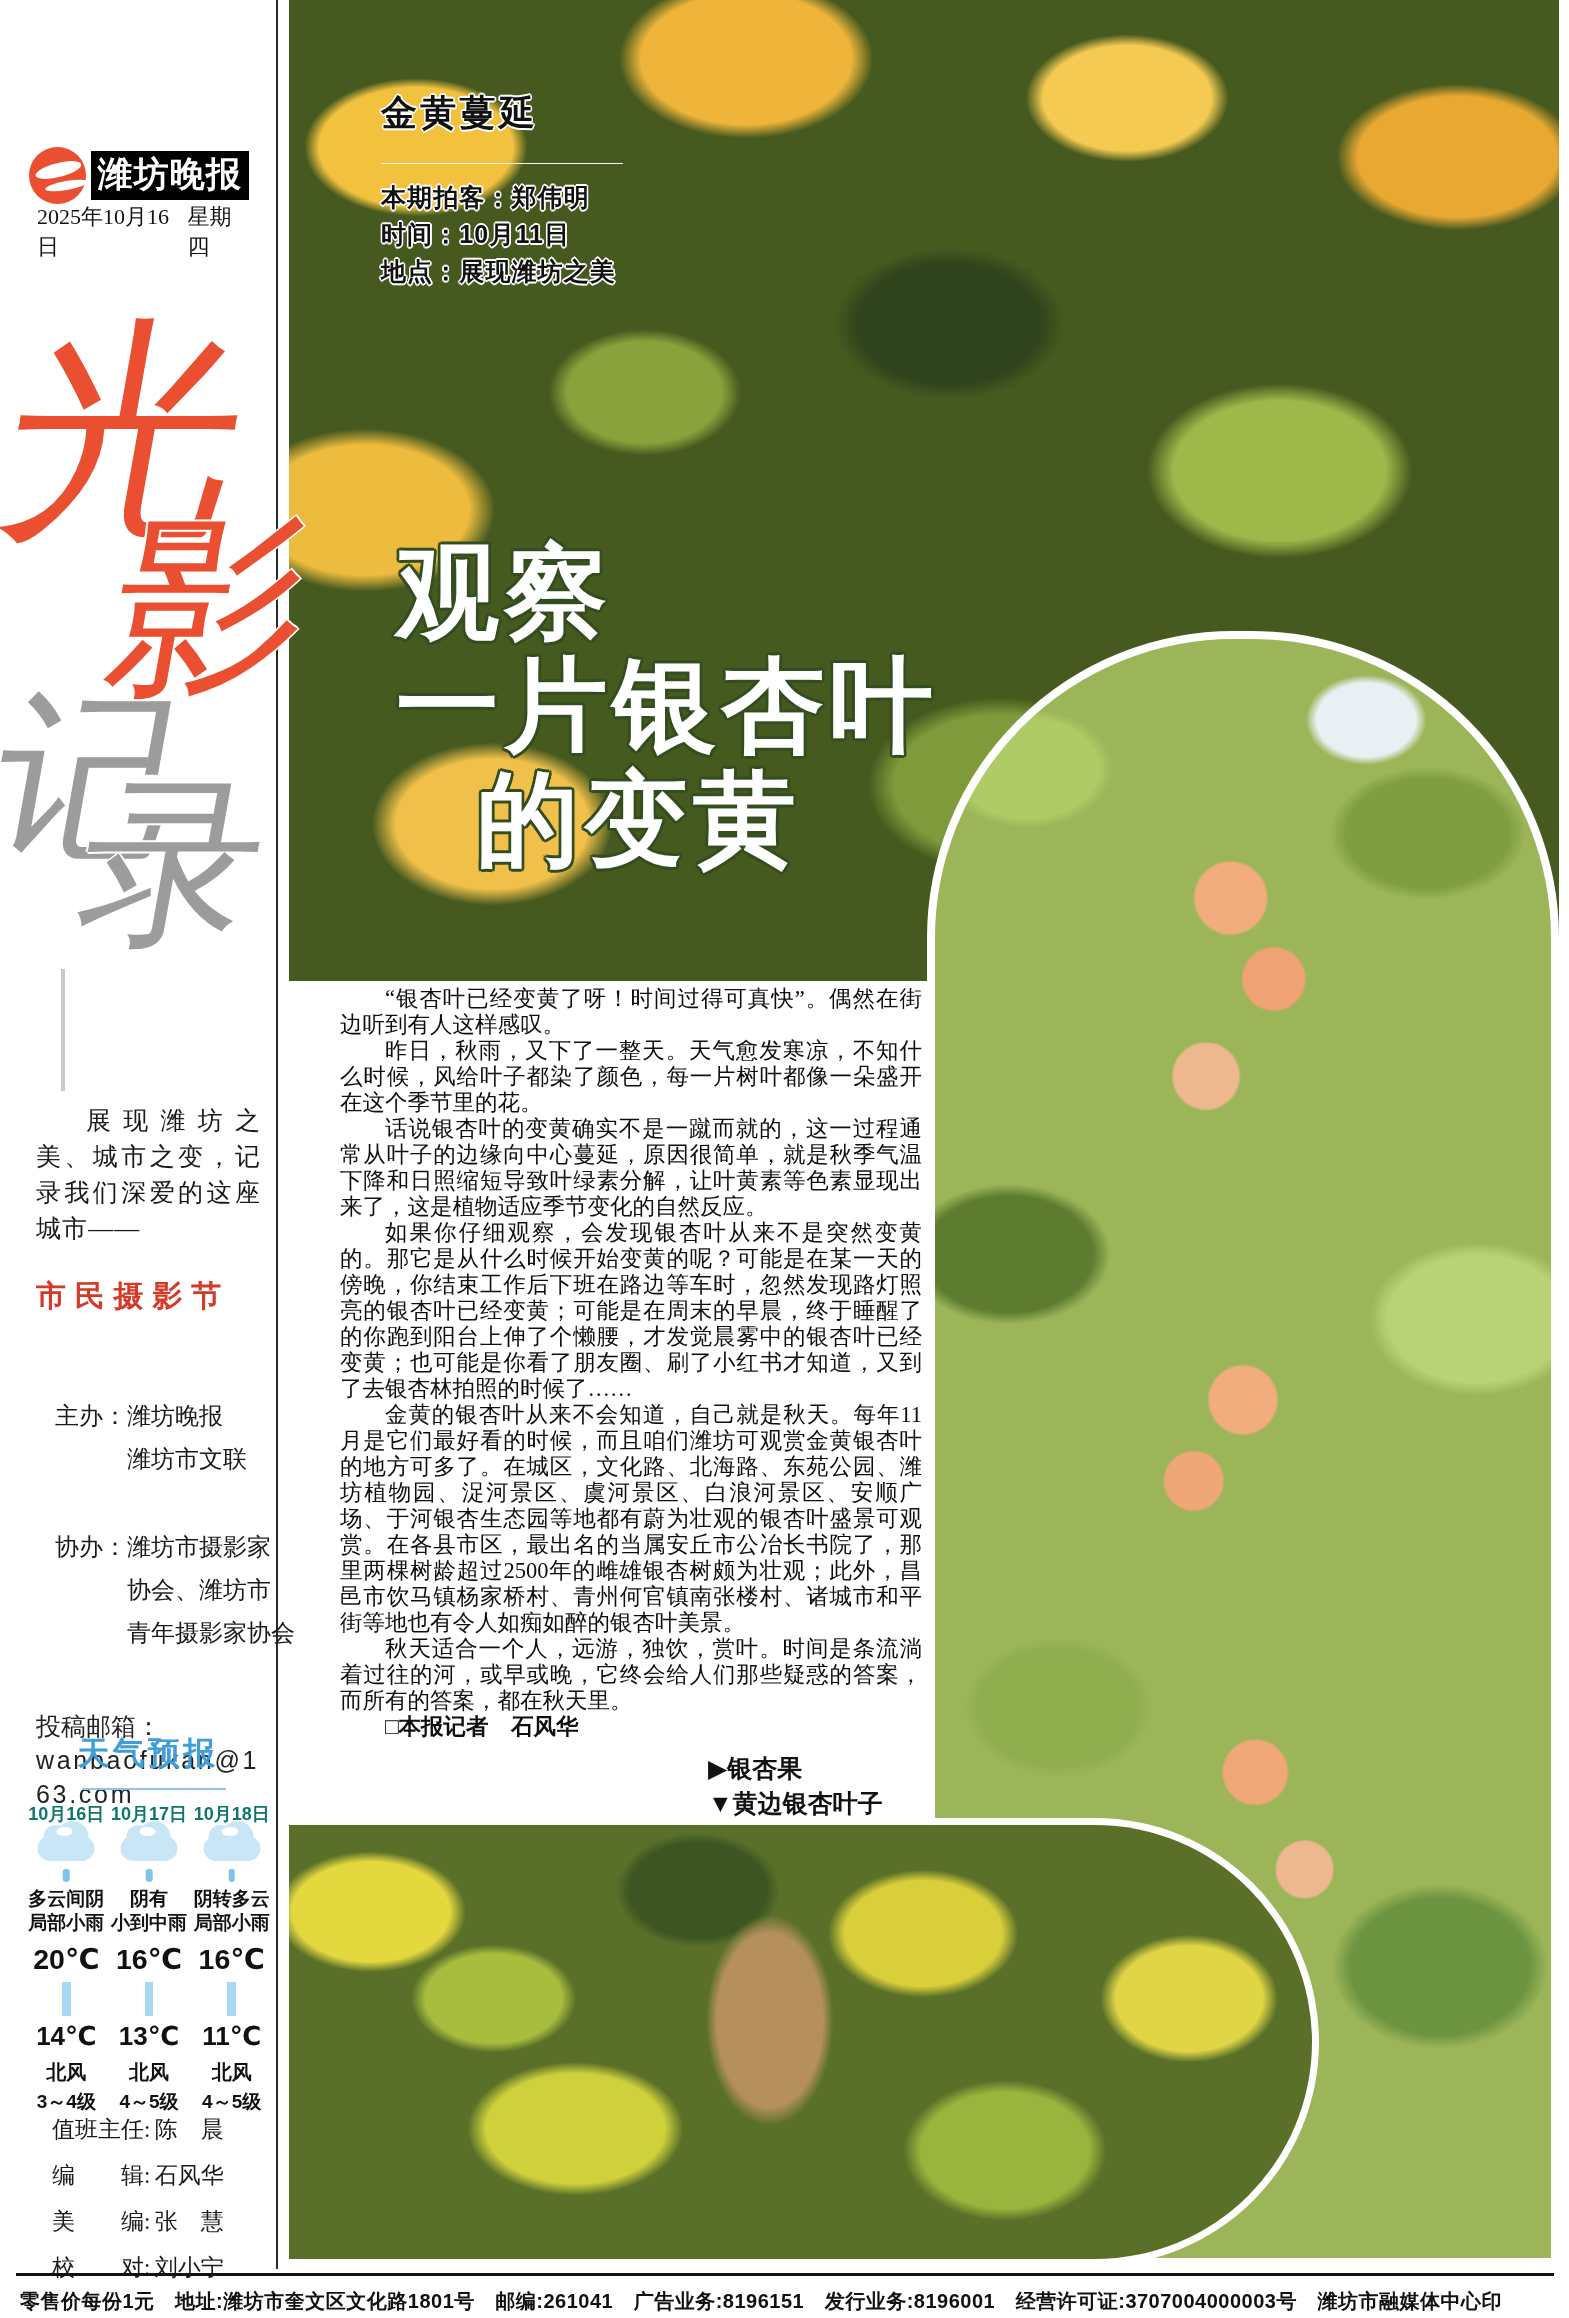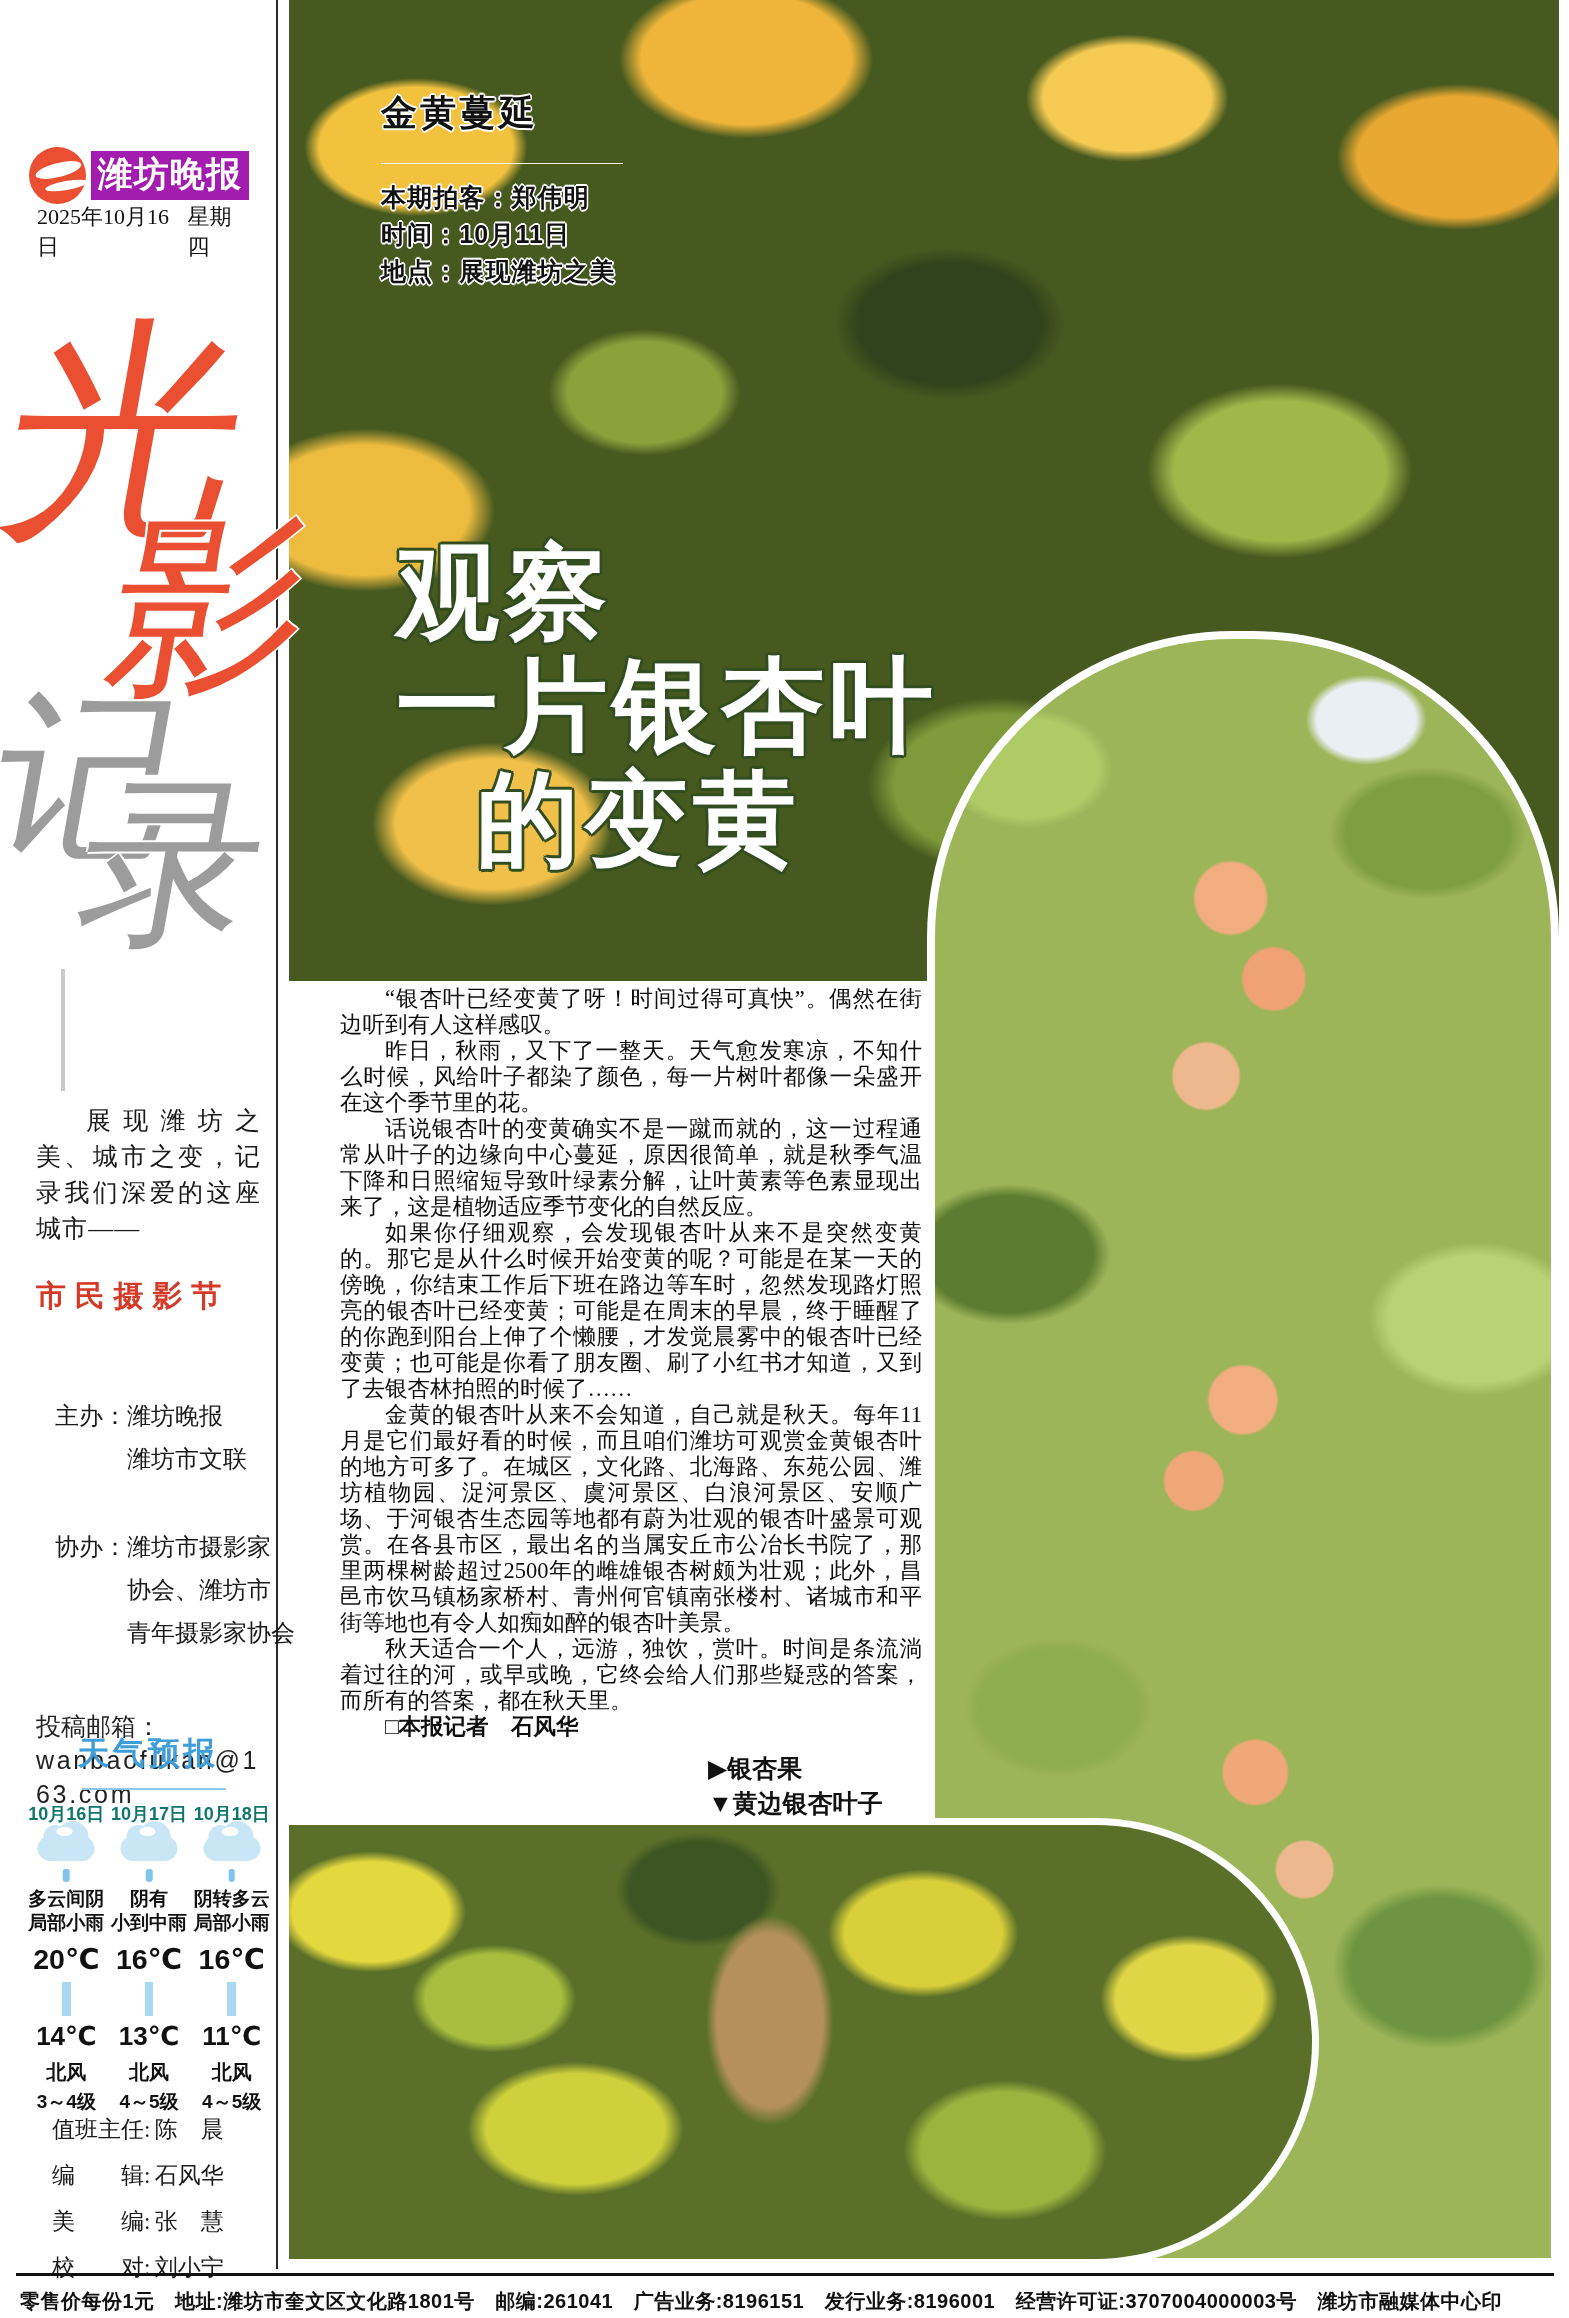--- a/index.html
+++ b/index.html
@@ -9,21 +9,21 @@
 
   
   .page-num{left:77px;top:30px;width:148px;text-align:right;font-size:112px;line-height:1;
             color:#949494;font-weight:600;letter-spacing:-3.3px;}
   .masthead{left:28.5px;top:147px;display:flex;align-items:center;gap:5.5px;}
   .mast-logo{width:57px;height:57px;border-radius:50%;background:#e94f30;position:relative;flex:0 0 auto;}
   .mast-logo .swoosh{position:absolute;left:6.6px;top:16.4px;width:47px;height:14.2px;background:#fff;
             border-radius:50%;transform:rotate(-14deg);}
   .mast-logo .swoosh2{position:absolute;left:16.4px;top:34px;width:43px;height:8.8px;background:#fff;
             border-radius:50%;transform:rotate(-10deg);}
-  .mast-box{background:#a21caf;color:#fff;font-weight:700;font-size:35px;line-height:1;
+  .mast-box{background:#000000;color:#fff;font-weight:700;font-size:35px;line-height:1;
             padding:6.6px 6.6px 7.7px;letter-spacing:1.1px;font-family:"Liberation Serif","DejaVu Serif",serif;}
   .date-line{left:37px;top:202px;width:215px;display:flex;justify-content:flex-start;
             font-size:22px;color:#111;font-family:"Liberation Serif","DejaVu Serif",serif;}
 
   .v-rule{left:276px;top:0;width:1.6px;height:2269px;background:#2a2a2a;}
 
   
   .lg{line-height:1;font-weight:100;transform:skewX(-10deg);z-index:6;
       font-family:"Liberation Serif","DejaVu Serif",serif;
       text-shadow:2.2px 0 0 #fff,-2.2px 0 0 #fff,0 2.2px 0 #fff,0 -2.2px 0 #fff;}

